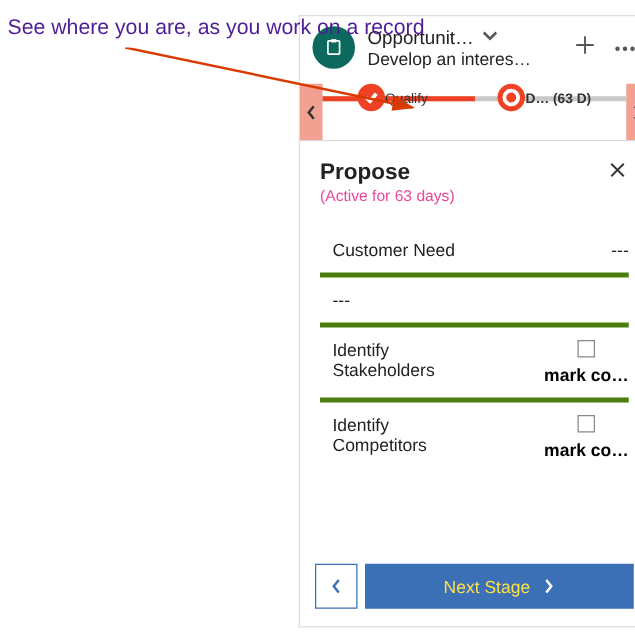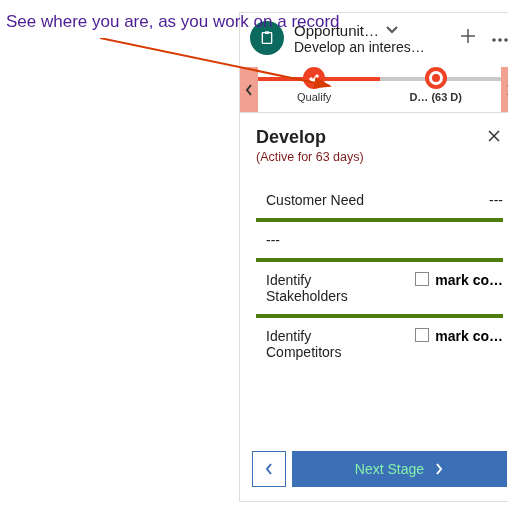--- a/index.html
+++ b/index.html
@@ -17,43 +17,43 @@
   .subtitle { font-size: 14px; color: #222; white-space: nowrap; overflow: hidden; text-overflow: ellipsis; max-width: 140px; }
   .actions { display: flex; align-items: center; gap: 14px; }
   .actions svg, .chev svg { stroke: #555; }
   .progress { position: relative; height: 46px; border-bottom: 1px solid #ddd; display: flex; align-items: stretch; }
   .edge { width: 18px; background: #f1a091; display: flex; align-items: center; justify-content: center; cursor: pointer; }
   .edge svg { stroke: #333; }
   .track-wrap { flex: 1; position: relative; }
   .track-line { position: absolute; top: 10px; left: 0; right: 0; height: 4px; background: #c9c9c9; }
   .track-done { position: absolute; top: 10px; left: 0; width: 50%; height: 4px; background: #ef4123; }
   .nodes { position: absolute; top: 0; left: 0; right: 0; display: flex; justify-content: space-around; }
-  .node { display: flex; flex-direction: column; align-items: center; justify-content: space-between; }
+  .node { display: flex; align-items: center; justify-content: space-between; }
   .dot { width: 22px; height: 22px; border-radius: 50%; background: #fff; border: 2px solid #c9c9c9; display: flex; align-items: center; justify-content: center; }
   .dot.done { background: #ef4123; border-color: #ef4123; }
   .dot.done svg { stroke: #fff; stroke-width: 3; }
   .dot.active { border: 4px solid #ef4123; width: 22px; height: 22px; position: relative; }
   .dot.active::after { content: ""; width: 8px; height: 8px; border-radius: 50%; background: #ef4123; position: absolute; }
   .node-label { font-size: 11px; color: #333; margin-top: 2px; white-space: nowrap; }
   .stage-body { padding: 14px 16px; position: relative; }
   .stage-head { display: flex; justify-content: space-between; align-items: flex-start; }
   .stage-title { font-size: 18px; font-weight: 600; color: #222; }
-  .stage-sub { font-size: 12.5px; color: #7f1d1d; margin-top: 2px; }
+  .stage-sub { font-size: 12.5px; color: #ec4899; margin-top: 2px; }
   .close-x { cursor: pointer; padding: 2px; }
   .fields { margin-top: 18px; }
   .field-row { display: flex; justify-content: space-between; align-items: flex-start; padding: 10px 0 10px 10px; border-bottom: 4px solid #4d7c0f; }
   .field-row:last-child { border-bottom: none; }
   .field-label { font-size: 14px; color: #222; max-width: 120px; }
   .field-value { font-size: 14px; color: #222; }
-  .check-wrap { display: flex; align-items: flex-start; gap: 6px; font-size: 14px; font-weight: 600; max-width: 100px; white-space: nowrap; overflow: hidden; text-overflow: ellipsis; }
+  .check-wrap { display: flex; align-items: center; gap: 6px; font-size: 14px; font-weight: 600; max-width: 100px; white-space: nowrap; overflow: hidden; text-overflow: ellipsis; flex-direction: column; }
   .checkbox { width: 14px; height: 14px; border: 1px solid #888; background: #fff; flex-shrink: 0; }
   .footer { position: absolute; left: 12px; right: 12px; bottom: 14px; display: flex; gap: 6px; }
   .back-btn { width: 34px; height: 36px; border: 1px solid #3b6fb6; display: flex; align-items: center; justify-content: center; cursor: pointer; }
   .back-btn svg { stroke: #3b6fb6; }
-  .next-btn { flex: 1; height: 36px; background: #3b6fb6; color: #86efac; display: flex; align-items: center; justify-content: center; gap: 10px; font-size: 14px; cursor: pointer; }
+  .next-btn { flex: 1; height: 36px; background: #3b6fb6; color: #fde047; display: flex; align-items: center; justify-content: center; gap: 10px; font-size: 14px; cursor: pointer; }
   .next-btn svg { stroke: #fff; }
   .scroll-hint { position:absolute; right:1px; top:70px; bottom:60px; width:4px; background: rgba(0,0,0,0.05); border-radius:2px; }
 </style>
 </head>
 <body>
 
 <div class="annotation">See where you are, as you work on a record</div>
 
 <svg class="arrow-svg" width="250" height="70">
   <defs>
@@ -127,21 +127,21 @@
     <div class="edge">
       <svg width="10" height="14" viewBox="0 0 10 14" fill="none">
           <path d="M3 2 L7 7 L3 12" stroke-width="2"></path>
         </svg>
     </div>
   </div>
 
   <div class="stage-body">
     <div class="stage-head">
       <div>
-        <div class="stage-title">Develop</div>
+        <div class="stage-title">Propose</div>
         <div class="stage-sub">(Active for 63 days)</div>
       </div>
       <span class="close-x">
         <svg width="14" height="14" viewBox="0 0 14 14" fill="none">
             <path d="M2 2 L12 12 M12 2 L2 12" stroke="#333" stroke-width="1.5"></path>
           </svg>
       </span>
     </div>
 
     <div class="fields">

